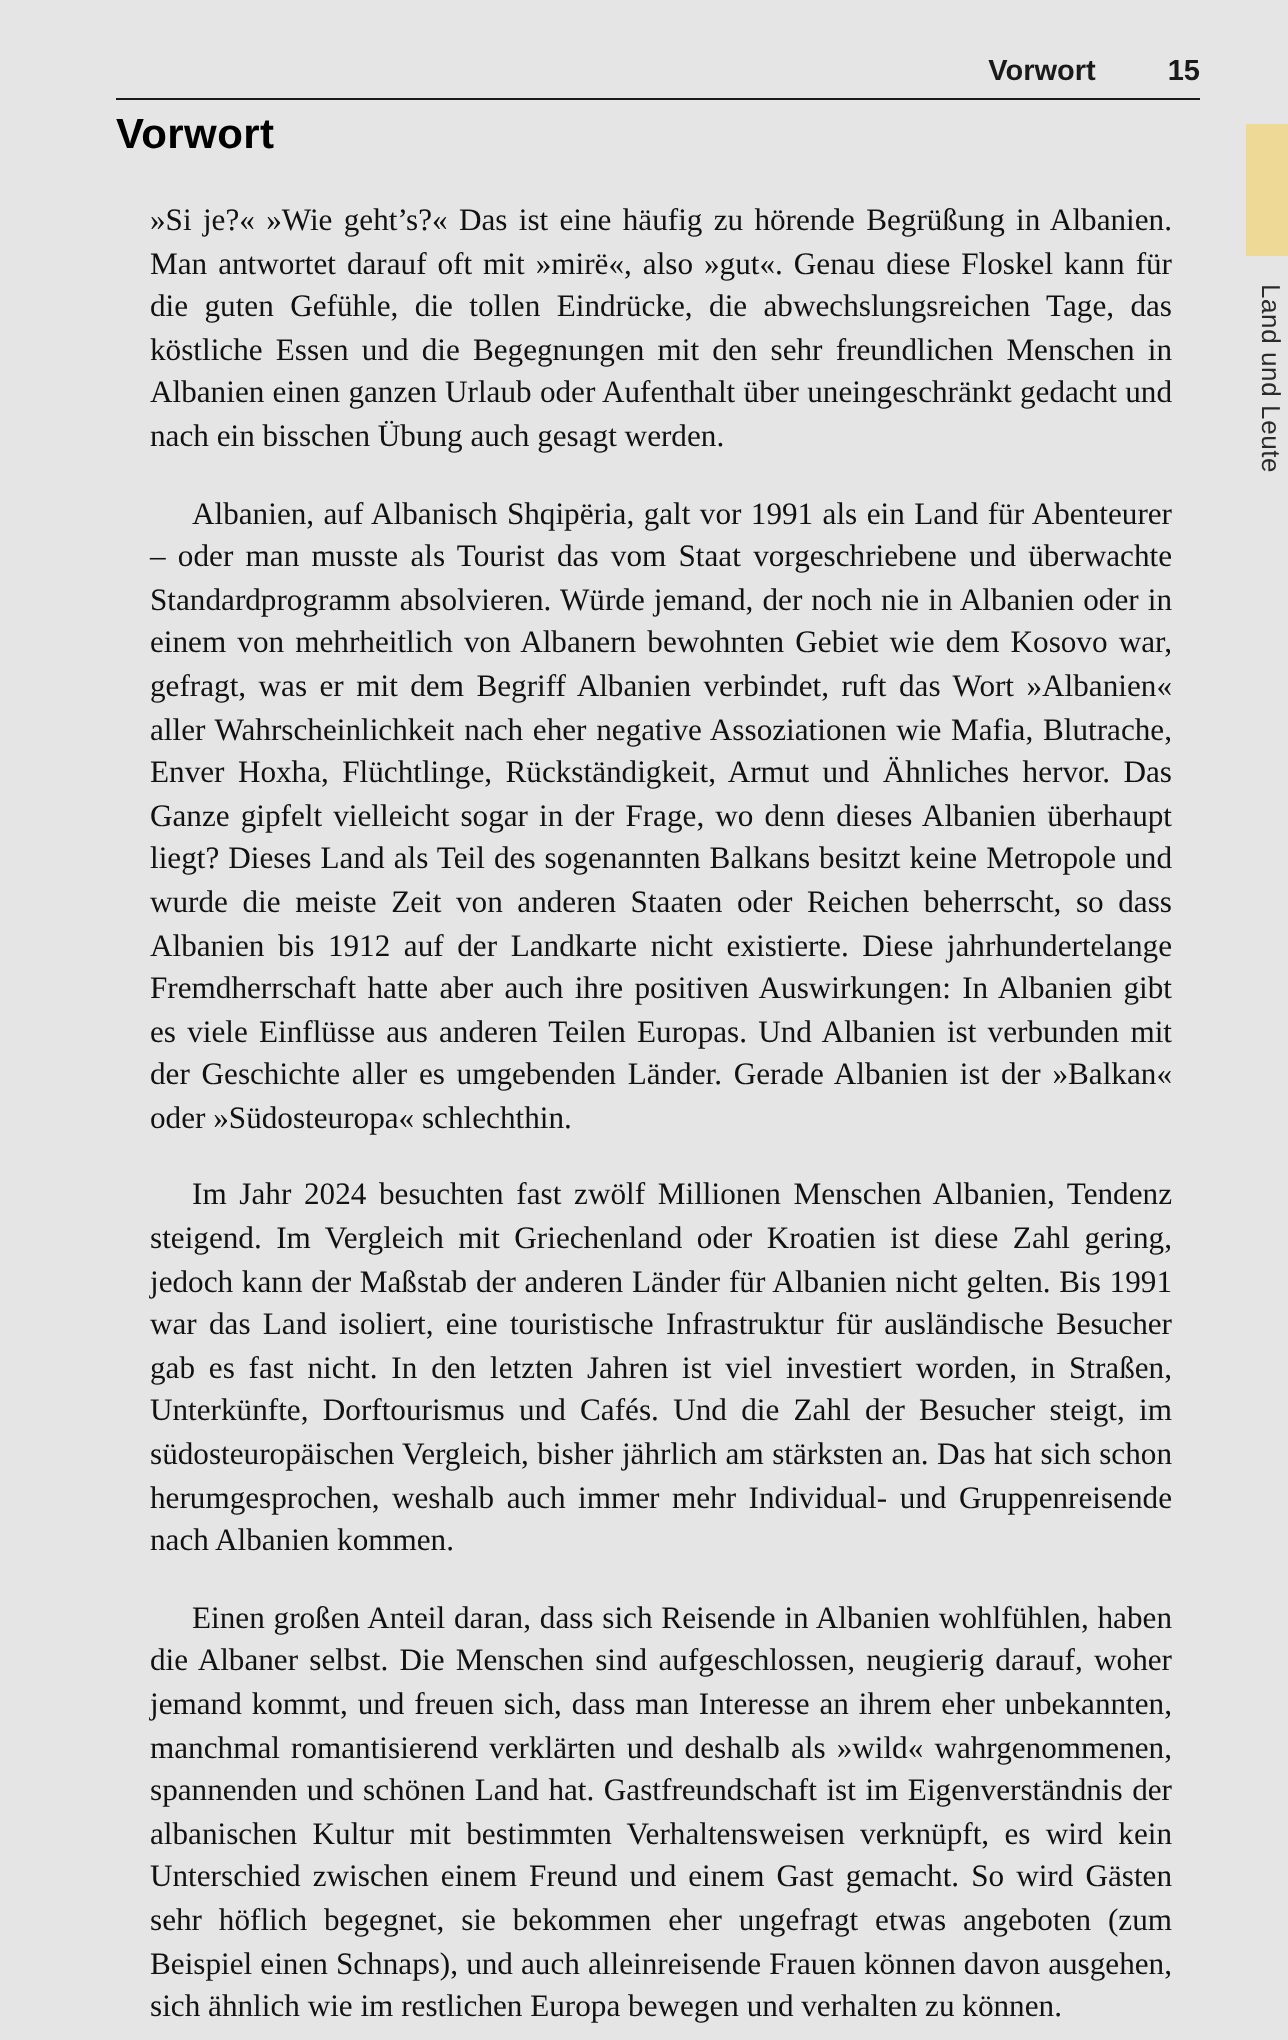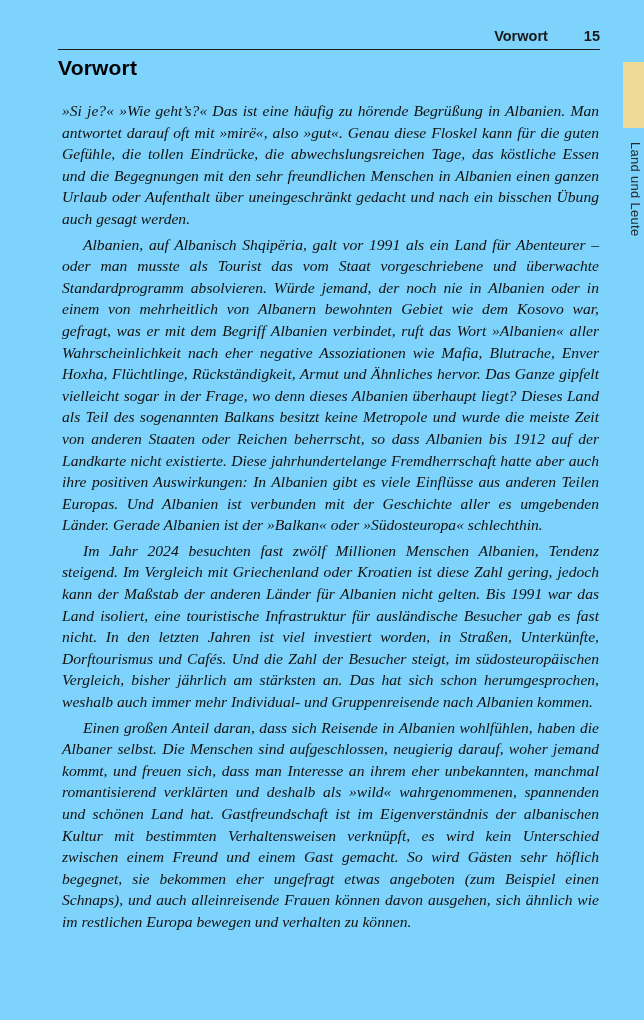--- a/index.html
+++ b/index.html
@@ -4,21 +4,21 @@
 <style>
   html, body {
     margin: 0;
     padding: 0;
     background: #ffffff;
   }
   .page {
     position: relative;
     width: 644px;
     height: 1020px;
-    background: #7dd3fc;
+    background: #e5e5e5;
     overflow: hidden;
     font-family: "Liberation Serif", serif;
     color: #111111;
   }
   
   .header {
     position: absolute;
     top: 28px;
     left: 58px;
     right: 44px;
@@ -61,26 +61,25 @@
   }
   .content h1 {
     font-family: "Liberation Sans", sans-serif;
     font-weight: bold;
     font-size: 21px;
     color: #000000;
     margin: 0 0 20px 0;
     letter-spacing: 0.2px;
   }
   .content p {
-    margin: 4px;
+    margin: 17px;
     font-size: 15.6px;
     line-height: 21.6px;
     text-align: justify;
     hyphens: none;
-    font-style: italic;
   }
   .content p.indent {
     text-indent: 21px;
   }
 </style>
 </head>
 <body>
 
 <div class="page">
 

